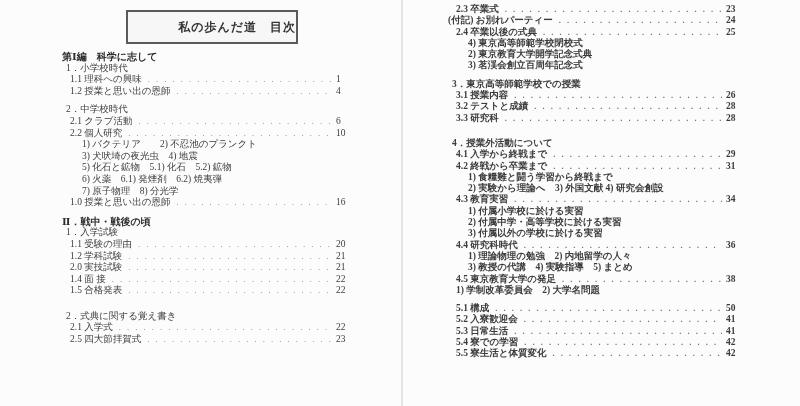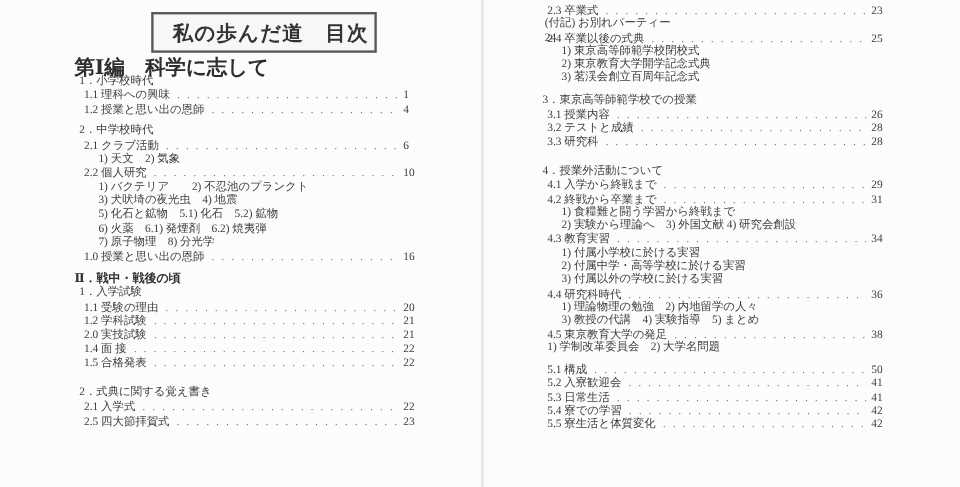--- a/index.html
+++ b/index.html
@@ -31,26 +31,25 @@
   .title-box {
     position: absolute;
     left: 126px;
     top: 10px;
     width: 168px;
     height: 30px;
     border: 2px solid #5a5a5a;
     background: #f7f7f7;
     display: flex;
     align-items: center;
-    justify-content: flex-start;
-    font-size: 17px;
+    justify-content: flex-end;
+    font-size: 12px;
     font-weight: bold;
     letter-spacing: 1px;
     color: #333;
-    padding-left: 16px;
   }
   .toc-col {
     position: absolute;
     display: flex;
     flex-direction: column;
   }
   .toc-left {
     left: 62px;
     top: 51px;
     width: 287px;
@@ -62,26 +61,26 @@
   }
   .row {
     height: 11.6px;
     line-height: 11.6px;
     font-size: 9.5px;
     white-space: nowrap;
     display: flex;
     align-items: baseline;
     color: #3c3c3c;
   }
-  .toc-right .row { height: 11.3px; line-height: 11.3px; }
-  .row.part    { font-weight: bold; font-size: 17px; color: #2e2e2e; }
+  .toc-right .row { height: 11.3px; line-height: 11.3px; font-weight: bold; }
+  .row.part    { font-weight: bold; font-size: 10px; color: #2e2e2e; }
   .row.chapter { font-weight: bold; font-size: 10px; color: #2e2e2e; }
   .row.section { padding-left: 4px; }
   .row.entry   { padding-left: 8px; }
-  .row.entry0  { padding-left: 0; flex-direction: column; }
+  .row.entry0  { padding-left: 0; }
   .row.sub     { padding-left: 20px; }
   .row.sub0    { padding-left: 8px; }
   .row.gap     { height: 7px; }
   .row.gap2    { height: 14px; }
   .label { flex: 0 0 auto; }
   .dots {
     flex: 1 1 auto;
     overflow: hidden;
     white-space: nowrap;
     color: #6e6e6e;
@@ -118,21 +117,20 @@
         <span class="dots">. . . . . . . . . . . . . . . . . . . . . . . . . . . . . . . . . . . . . . . . . . . . . . . . . . . . . . . . . . . . . . . . . . . . . . . . . . . . . . . . . . . . . . . . . . . . . . . . . . . . . . . . . . . . . . . . . . . . . . . . </span>
         <span class="pagenum">4</span>
       </div>
       <div class="row gap"></div>
       <div class="row section">2．中学校時代</div>
       <div class="row entry">
         <span class="label">2.1 クラブ活動</span>
         <span class="dots">. . . . . . . . . . . . . . . . . . . . . . . . . . . . . . . . . . . . . . . . . . . . . . . . . . . . . . . . . . . . . . . . . . . . . . . . . . . . . . . . . . . . . . . . . . . . . . . . . . . . . . . . . . . . . . . . . . . . . . . . </span>
         <span class="pagenum">6</span>
       </div>
-      <div class="row sub">1) 天文　2) 気象</div>
       <div class="row entry">
         <span class="label">2.2 個人研究</span>
         <span class="dots">. . . . . . . . . . . . . . . . . . . . . . . . . . . . . . . . . . . . . . . . . . . . . . . . . . . . . . . . . . . . . . . . . . . . . . . . . . . . . . . . . . . . . . . . . . . . . . . . . . . . . . . . . . . . . . . . . . . . . . . . </span>
         <span class="pagenum">10</span>
       </div>
       <div class="row sub">1) バクテリア　　2) 不忍池のプランクト</div>
       <div class="row sub">3) 犬吠埼の夜光虫　4) 地震</div>
       <div class="row sub">5) 化石と鉱物　5.1) 化石　5.2) 鉱物</div>
       <div class="row sub">6) 火薬　6.1) 発煙剤　6.2) 焼夷弾</div>
       <div class="row sub">7) 原子物理　8) 分光学</div>
@@ -191,21 +189,21 @@
       <div class="row entry0">
         <span class="label">(付記) お別れパーティー</span>
         <span class="dots">. . . . . . . . . . . . . . . . . . . . . . . . . . . . . . . . . . . . . . . . . . . . . . . . . . . . . . . . . . . . . . . . . . . . . . . . . . . . . . . . . . . . . . . . . . . . . . . . . . . . . . . . . . . . . . . . . . . . . . . . </span>
         <span class="pagenum">24</span>
       </div>
       <div class="row entry">
         <span class="label">2.4 卒業以後の式典</span>
         <span class="dots">. . . . . . . . . . . . . . . . . . . . . . . . . . . . . . . . . . . . . . . . . . . . . . . . . . . . . . . . . . . . . . . . . . . . . . . . . . . . . . . . . . . . . . . . . . . . . . . . . . . . . . . . . . . . . . . . . . . . . . . . </span>
         <span class="pagenum">25</span>
       </div>
-      <div class="row sub">1) 東京高等師範学校閉校式</div>
+      <div class="row sub">4) 東京高等師範学校閉校式</div>
       <div class="row sub">2) 東京教育大学開学記念式典</div>
       <div class="row sub">3) 茗渓会創立百周年記念式</div>
       <div class="row gap"></div>
       <div class="row section">3．東京高等師範学校での授業</div>
       <div class="row entry">
         <span class="label">3.1 授業内容</span>
         <span class="dots">. . . . . . . . . . . . . . . . . . . . . . . . . . . . . . . . . . . . . . . . . . . . . . . . . . . . . . . . . . . . . . . . . . . . . . . . . . . . . . . . . . . . . . . . . . . . . . . . . . . . . . . . . . . . . . . . . . . . . . . . </span>
         <span class="pagenum">26</span>
       </div>
       <div class="row entry">

